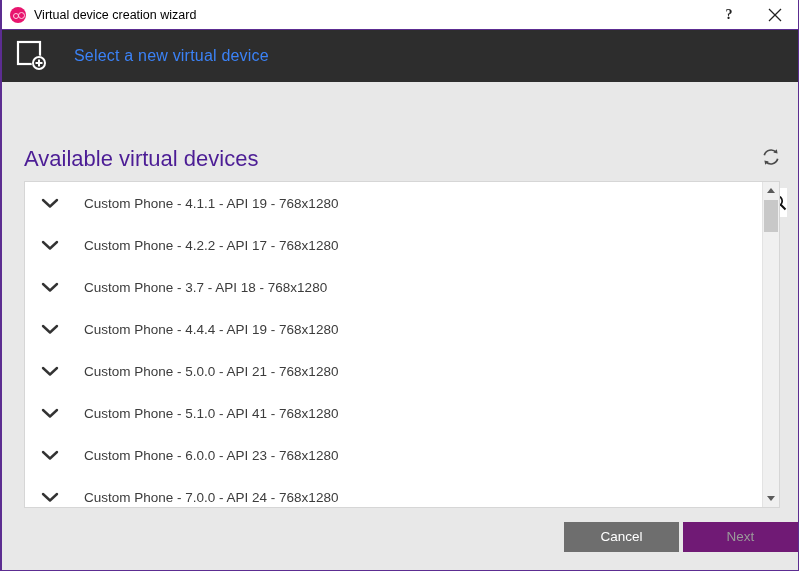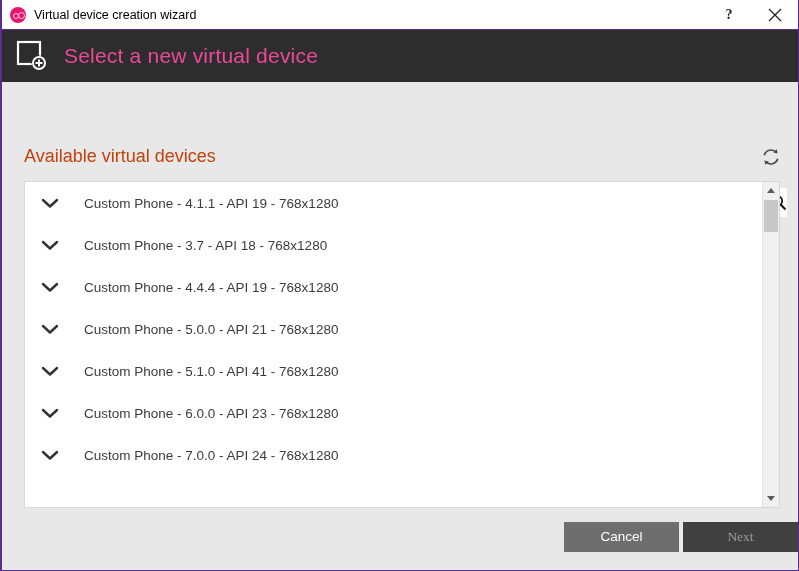--- a/index.html
+++ b/index.html
@@ -99,25 +99,25 @@
   }
   #header-icon {
     width: 34px;
     height: 34px;
     margin-left: 14px;
     margin-right: 12px;
     position: relative;
     flex: 0 0 auto;
   }
   #header-title {
-    font-size: 21px;
-    color: #ec4899;
+    font-size: 16px;
+    color: #3b82f6;
     font-weight: 400;
     letter-spacing: 0.2px;
-    margin-left: 2px;
+    margin-left: 12px;
   }
 
   
   #filter-row {
     position: absolute;
     left: 0; top: 82px;
     width: 796px;
     height: 60px;
   }
   .filter-label {
@@ -200,22 +200,22 @@
     position: absolute;
     left: 0;
     top: 146px;
     width: 796px;
     height: 32px;
   }
   #section-title {
     position: absolute;
     left: 22px;
     top: 0px;
-    font-size: 18px;
-    color: #c2410c;
+    font-size: 22px;
+    color: #4c1d95;
     font-weight: 400;
   }
   #refresh-icon {
     position: absolute;
     right: 16px;
     top: 0px;
     width: 22px;
     height: 22px;
     cursor: default;
   }
@@ -320,23 +320,22 @@
     text-align: center;
     line-height: 30px;
   }
   #btn-cancel {
     left: 562px;
     background: #6e6e6e;
     color: #ffffff;
   }
   #btn-next {
     left: 681px;
-    background: #404040;
+    background: #701a75;
     color: #9a9a9a;
-    font-family: Liberation Serif, serif;
   }
 </style>
 </head>
 <body>
 
 <div id="window">
 
   <div id="titlebar">
     <div id="app-icon"></div>
     <div id="title-text">Virtual device creation wizard</div>
@@ -416,20 +415,28 @@
             </svg>
           </span>
           <span class="device-label">Custom Phone - 4.1.1 - API 19 - 768x1280</span>
         </div>
         <div class="device-row">
           <span class="chev">
             <svg width="20" height="14" viewBox="0 0 20 14">
               <polyline points="3,4 10,10.5 17,4" fill="none" stroke="#333" stroke-width="2.4" stroke-linecap="round" stroke-linejoin="round"></polyline>
             </svg>
           </span>
+          <span class="device-label">Custom Phone - 4.2.2 - API 17 - 768x1280</span>
+        </div>
+        <div class="device-row">
+          <span class="chev">
+            <svg width="20" height="14" viewBox="0 0 20 14">
+              <polyline points="3,4 10,10.5 17,4" fill="none" stroke="#333" stroke-width="2.4" stroke-linecap="round" stroke-linejoin="round"></polyline>
+            </svg>
+          </span>
           <span class="device-label">Custom Phone - 3.7 - API 18 - 768x1280</span>
         </div>
         <div class="device-row">
           <span class="chev">
             <svg width="20" height="14" viewBox="0 0 20 14">
               <polyline points="3,4 10,10.5 17,4" fill="none" stroke="#333" stroke-width="2.4" stroke-linecap="round" stroke-linejoin="round"></polyline>
             </svg>
           </span>
           <span class="device-label">Custom Phone - 4.4.4 - API 19 - 768x1280</span>
         </div>

